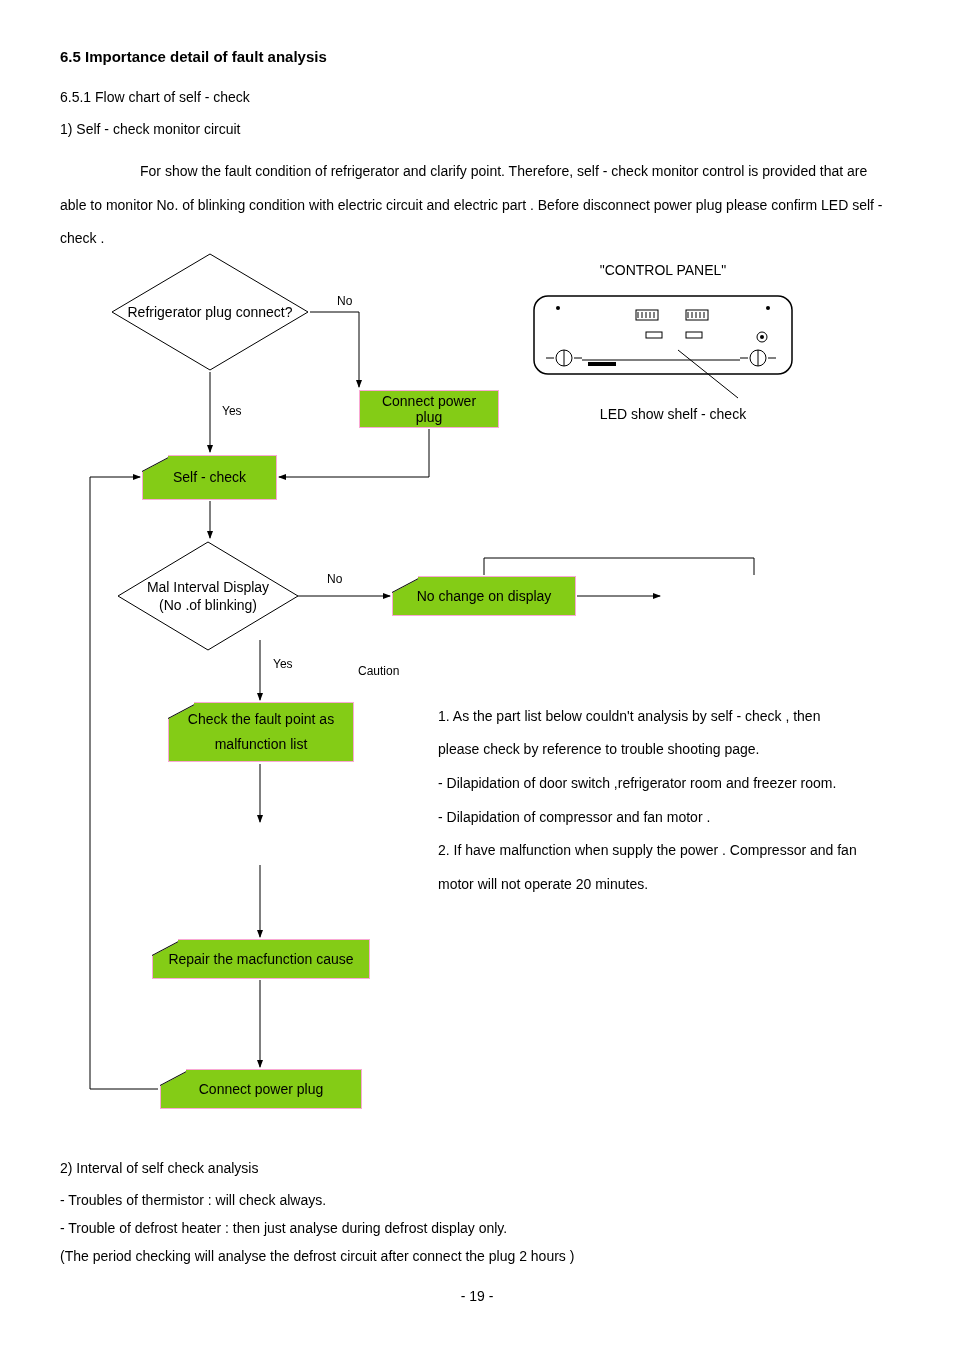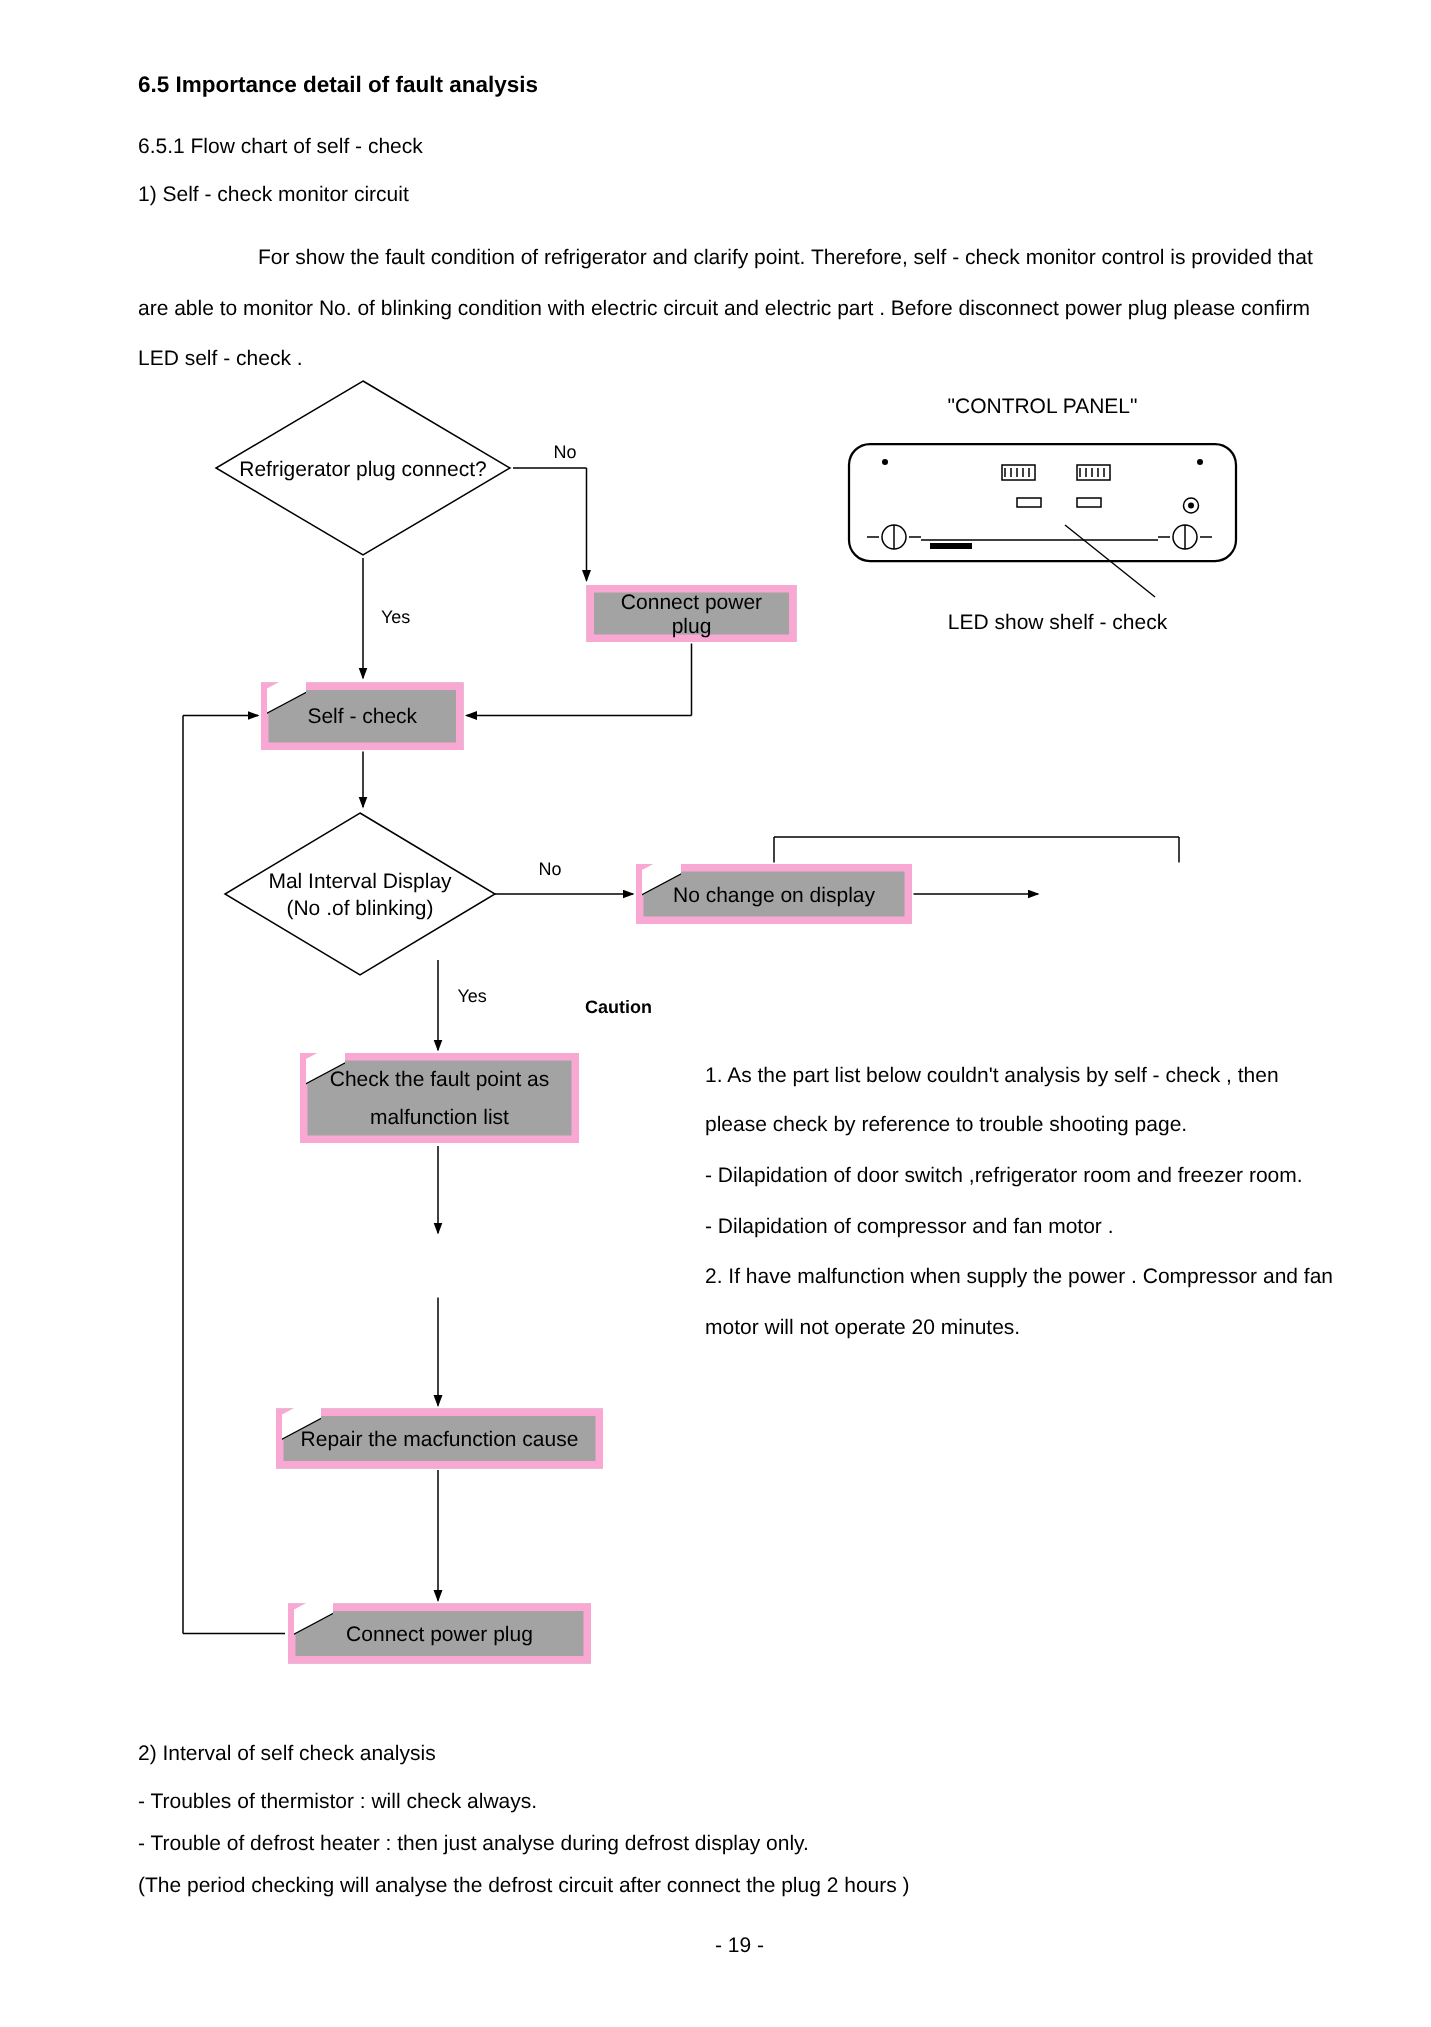--- a/index.html
+++ b/index.html
@@ -1,29 +1,29 @@
 <!DOCTYPE html>
 <html><head>
 <meta charset="utf-8">
 <style>
   body{margin:0;font-family:Arial,Helvetica,sans-serif;font-size:14px;color:#000;background:#fff}
-  .page{width:954px;margin:0 auto;padding:48px 60px 40px 92px;box-sizing:border-box;position:relative}
+  .page{width:954px;margin:0 auto;padding:48px 60px 40px 60px;box-sizing:border-box;position:relative}
   .sec-title{font-weight:bold;font-size:15px;margin-bottom:24px}
   .sub1{margin-bottom:16px}
   .sub2{margin-bottom:18px}
   .para{line-height:2.4;text-indent:80px;margin-bottom:6px}
   .flowwrap{position:relative;width:834px;height:880px}
-  .box{position:absolute;border:5px solid #f9a8d4;background:#a3a3a3;display:flex;align-items:center;justify-content:center;text-align:center;padding:6px 10px;box-sizing:border-box}
+  .box{position:absolute;border:1px solid #f9a8d4;background:#84cc16;display:flex;align-items:center;justify-content:center;text-align:center;padding:6px 10px;box-sizing:border-box}
   .cutcorner::after{content:"";position:absolute;top:-1px;left:-1px;width:26px;height:16px;background:#fff;border-bottom:1px solid #000;transform-origin:top left;transform:skewY(-28deg)}
   .diamond{position:absolute}
   .diamond svg{display:block}
   .diamond .dlabel{position:absolute;left:0;right:0;top:0;bottom:0;display:flex;align-items:center;justify-content:center;text-align:center;font-size:14px;line-height:1.3}
   .small{font-size:11.5px;line-height:1.5}
   .lbl{position:absolute;font-size:12px}
-  .bold{font-weight:bold}
+  .bold{font-weight:normal}
   .pagenum{text-align:center;margin-top:18px}
   .sec2{margin-top:18px}
   .bul{line-height:2}
   .cpanel{position:absolute}
   .cpanel-title{text-align:center;margin-bottom:12px}
   .cpanel svg{display:block}
 </style>
 </head>
 <body>
 

